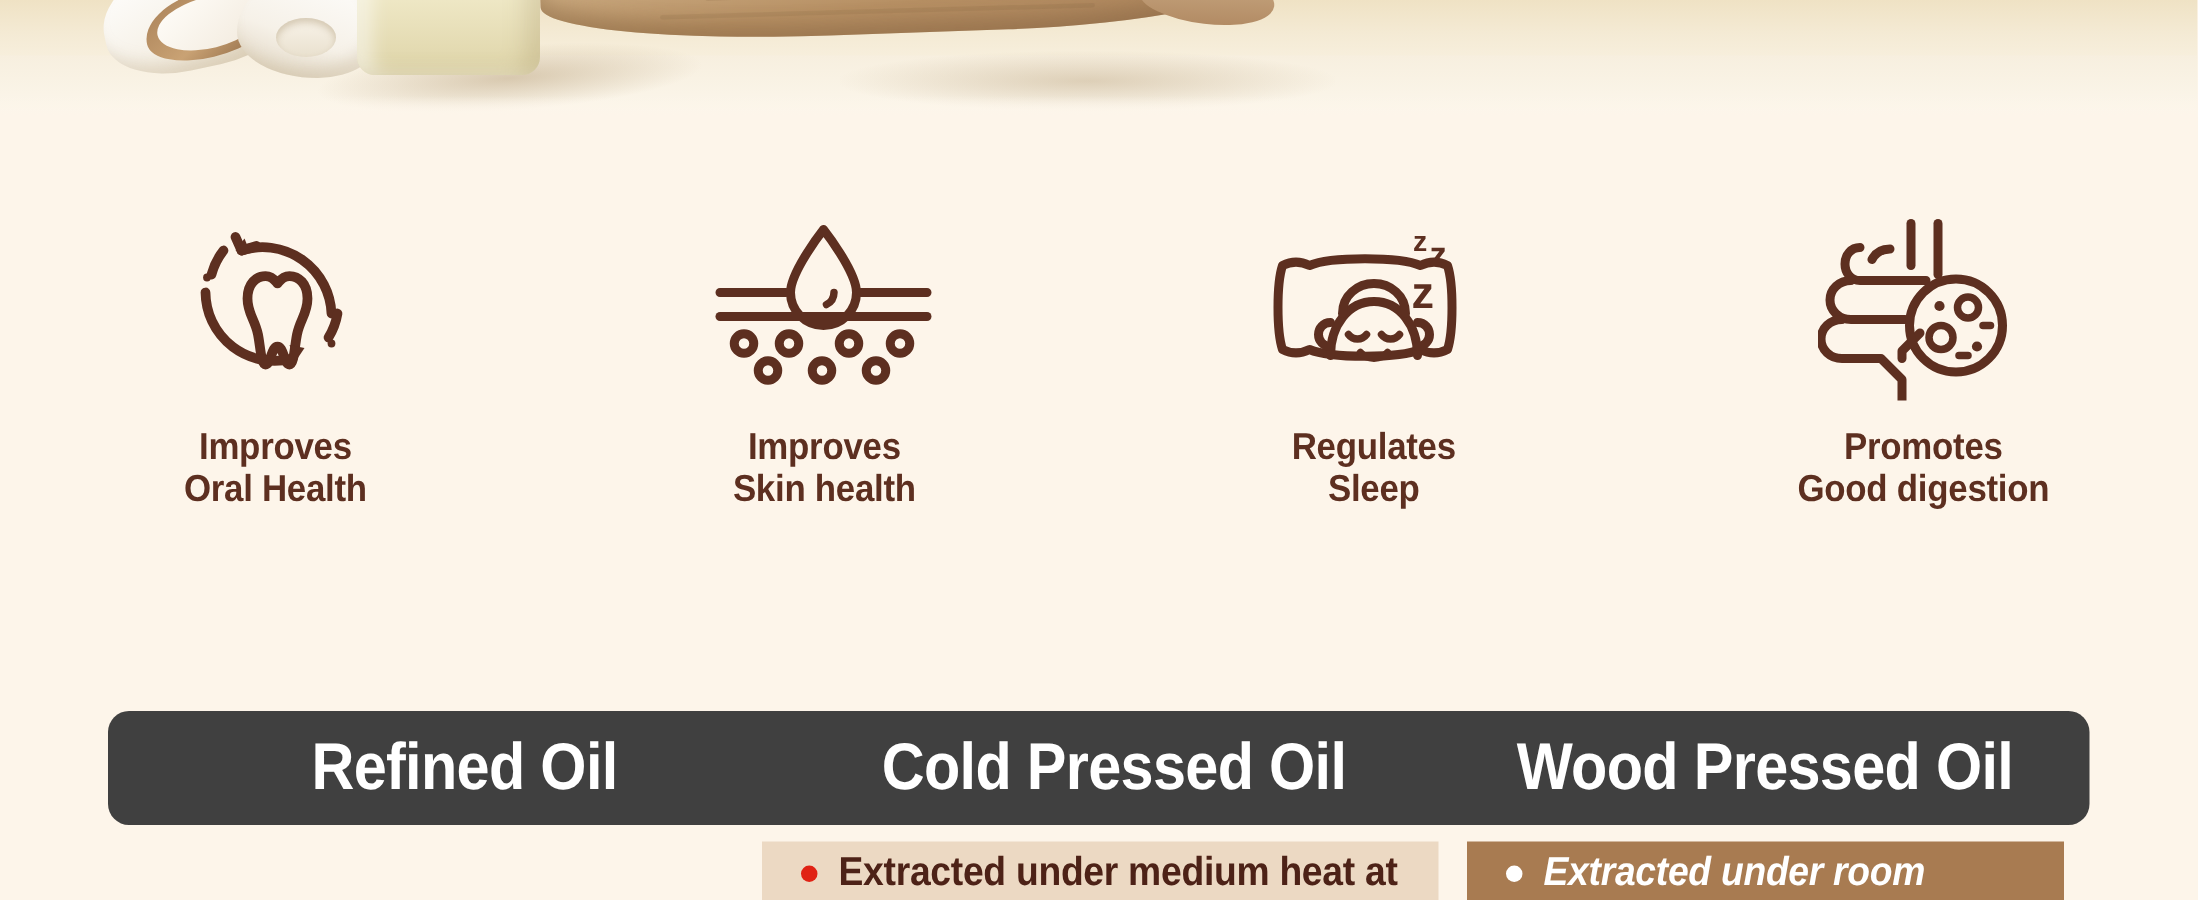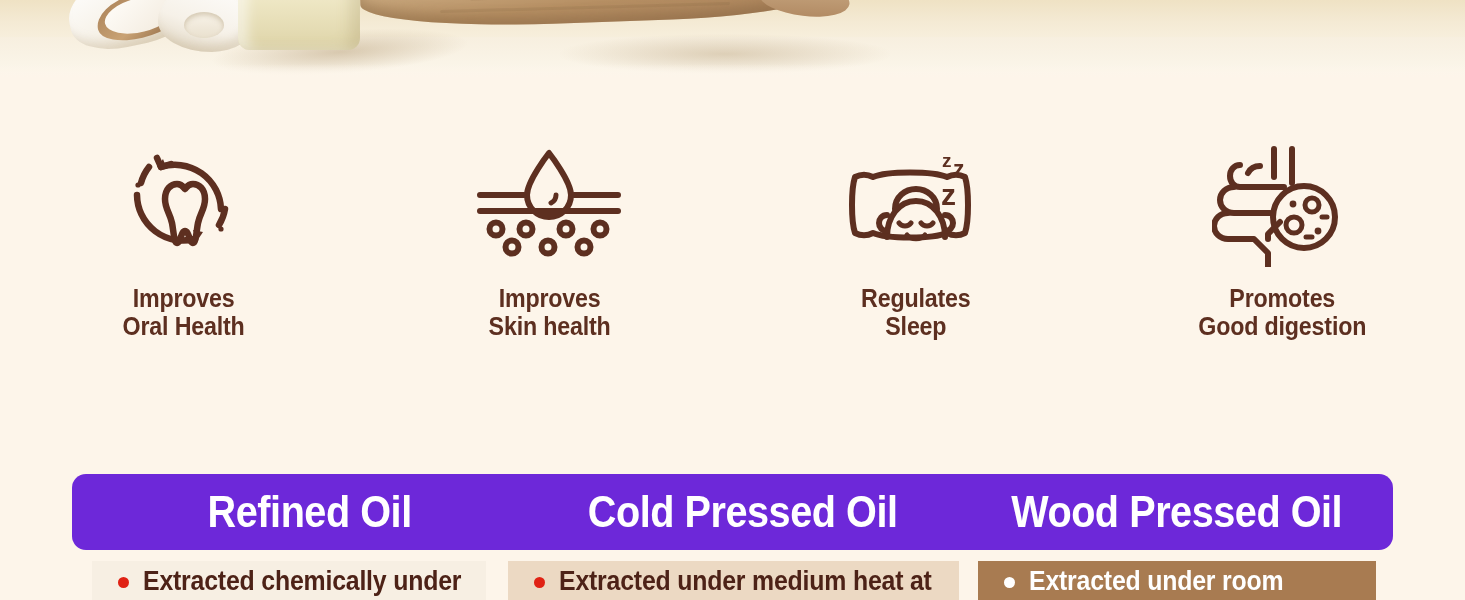--- a/index.html
+++ b/index.html
@@ -127,21 +127,21 @@
     text-align: center;
     letter-spacing: -0.2px;
     font-stretch: condensed;
     transform: scaleX(0.93);
     white-space: pre-line;
   }
 
   
   .cmp-header {
     position: absolute; left: 72px; top: 474px; width: 1321px; height: 76px;
-    background: #6d28d9;
+    background: #404040;
     border-radius: 14px;
     display: flex; align-items: center; padding-left: 21px;
   }
   .cmp-header .cell {
     flex: 1; text-align: center;
     color: #ffffff;
     font-family: "Liberation Sans Narrow", "Liberation Sans", sans-serif;
     font-weight: bold;
     font-size: 44px;
     letter-spacing: -0.5px;
@@ -172,21 +172,21 @@
     white-space: nowrap;
   }
   .panel-1 { left: 92px; width: 394px; background: #f7efe3; }
   .panel-1 .bullet { background: #e02214; }
   .panel-1 .txt { color: #4d2217; }
 
   .panel-2 { left: 508px; width: 451px; background: #ecd9c3; }
   .panel-2 .bullet { background: #e02214; }
   .panel-2 .txt { color: #4d2217; }
 
-  .panel-3 { left: 978px; width: 398px; background: #a87b51; }
+  .panel-3 { left: 978px; width: 398px; background: #a87b51; font-style: italic; }
   .panel-3 .bullet { background: #ffffff; }
   .panel-3 .txt { color: #ffffff; }
 </style>
 </head>
 <body>
 
 <div id="page">
 
   <div class="hero">
     <div class="hero-surface"></div>
@@ -295,24 +295,20 @@
 
   </div>
 
   <div class="cmp-header">
     <div class="cell">Refined Oil</div>
     <div class="cell">Cold Pressed Oil</div>
     <div class="cell">Wood Pressed Oil</div>
   </div>
 
   <div class="cmp-row">
-    <div class="panel panel-1">
-      <span class="bullet"></span>
-      <span class="txt">Extracted chemically under</span>
-    </div>
     <div class="panel panel-2">
       <span class="bullet"></span>
       <span class="txt">Extracted under medium heat at</span>
     </div>
     <div class="panel panel-3">
       <span class="bullet"></span>
       <span class="txt">Extracted under room</span>
     </div>
   </div>
 

